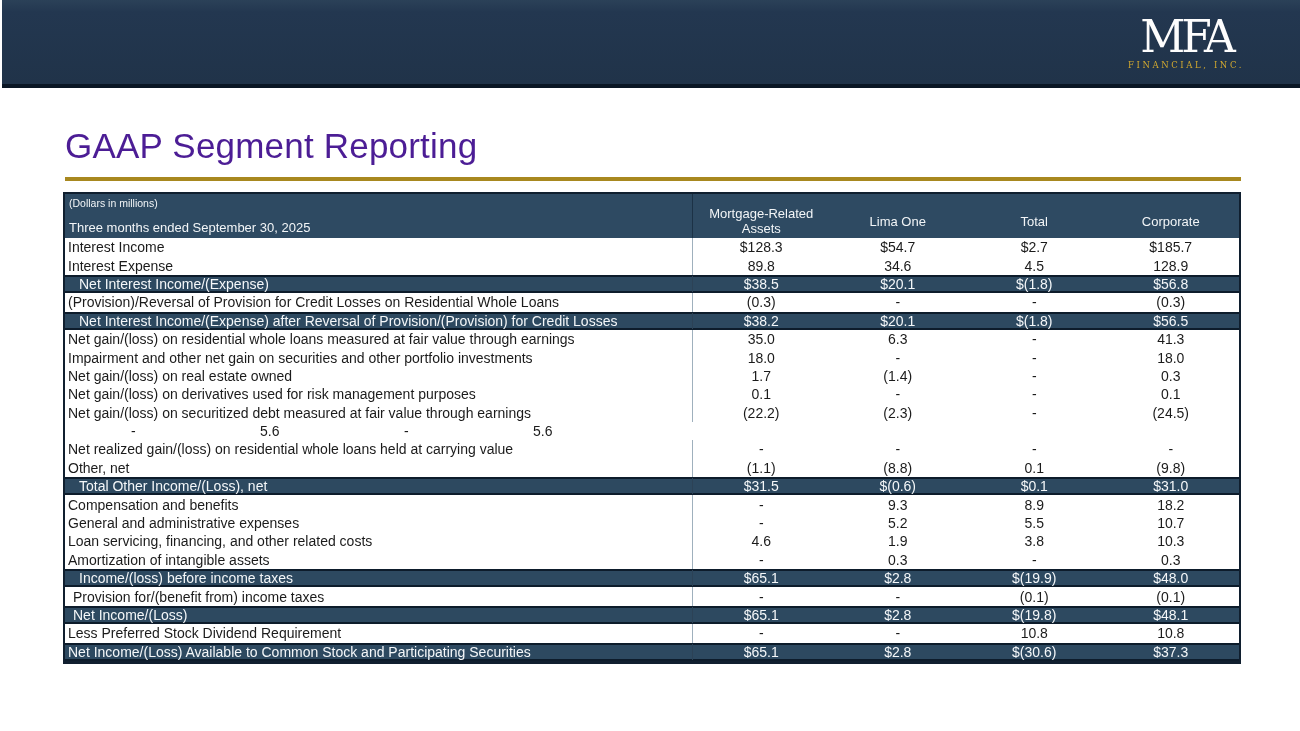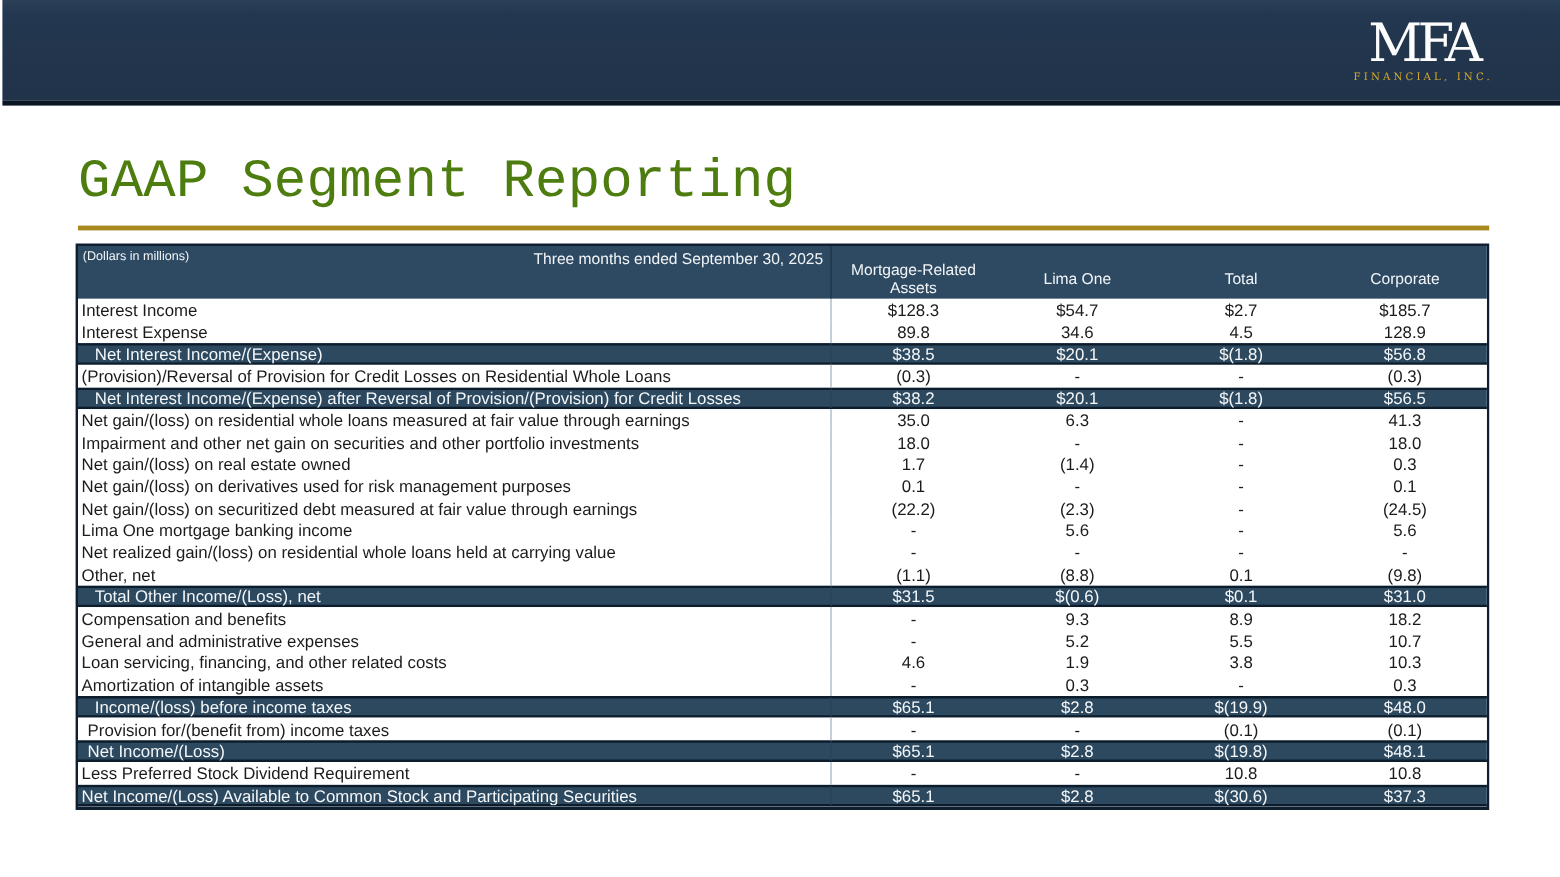--- a/index.html
+++ b/index.html
@@ -12,31 +12,31 @@
             border-bottom:4px solid #0a1624; display:flex; align-items:center;
             justify-content:flex-end; }
   .logo { text-align:center; margin-right:58px; }
   .logo-mfa { font-family:"DejaVu Serif","Liberation Serif",serif; color:#fdfdfd;
               font-size:44px; line-height:44px; letter-spacing:-4px; font-weight:400; }
   .logo-sub { font-family:"DejaVu Serif","Liberation Serif",serif; color:#d2a92f;
               font-size:8.5px; letter-spacing:2.6px; margin-top:1px; }
 
   
   main { position:absolute; left:0; top:92px; width:1300px; }
-  h1 { margin:34px 0 0 65px; font-size:45px; font-weight:400; color:#4d7c0f;
-       letter-spacing:0.2px;font-family:Liberation Mono, monospace; }
+  h1 { margin:34px 0 0 65px; font-size:35px; font-weight:400; color:#4c1d95;
+       letter-spacing:0.2px; }
   .gold-rule { margin:11px 0 0 65px; width:1176px; height:4px; background:#a8881f; }
 
   
   .table { margin:11px 0 0 63px; width:1178px;
            border:2px solid #101f2f; border-bottom-width:3px; background:#ffffff;
            color:#1b1b1b; }
   .thead { display:flex; height:44px; background:#2e4a62; color:#f2f5f7; }
-  .thead .label-cell { flex:1 1 auto; display:flex; 
-           justify-content:space-between; padding:3px 6px 3px 4px;
+  .thead .label-cell { flex:1 1 auto; display:flex; flex-direction:column;
+           justify-content:space-between; padding:3px 20px 3px 4px;
            border-right:1px solid #1c3246; }
   .note   { font-size:10.5px; }
   .period { font-size:13px; }
   .col-head { width:136.5px; flex:0 0 136.5px; display:flex; align-items:center;
            justify-content:center; text-align:center; font-size:13px; line-height:1.12;margin-top:12px; }
 
   .row { display:flex; height:18.4px; font-size:14px; align-items:stretch; }
   .row.plain { background:#ffffff; color:#1b1b1b; }
   .row.band  { background:#2d4960; color:#f4f7f9;
                box-shadow:inset 0 2px 0 #0d1c2b, inset 0 -2px 0 #0d1c2b;align-items:center; }
@@ -137,21 +137,20 @@
           <div class="cell val">0.1</div>
         </div>
         <div class="row plain">
           <div class="cell label indent0">Net gain/(loss) on securitized debt measured at fair value through earnings</div>
           <div class="cell val">(22.2)</div>
           <div class="cell val">(2.3)</div>
           <div class="cell val">-</div>
           <div class="cell val">(24.5)</div>
         </div>
         <div class="row plain">
-          <div class="cell label indent0">Lima One mortgage banking income</div>
           <div class="cell val">-</div>
           <div class="cell val">5.6</div>
           <div class="cell val">-</div>
           <div class="cell val">5.6</div>
         </div>
         <div class="row plain">
           <div class="cell label indent0">Net realized gain/(loss) on residential whole loans held at carrying value</div>
           <div class="cell val">-</div>
           <div class="cell val">-</div>
           <div class="cell val">-</div>

